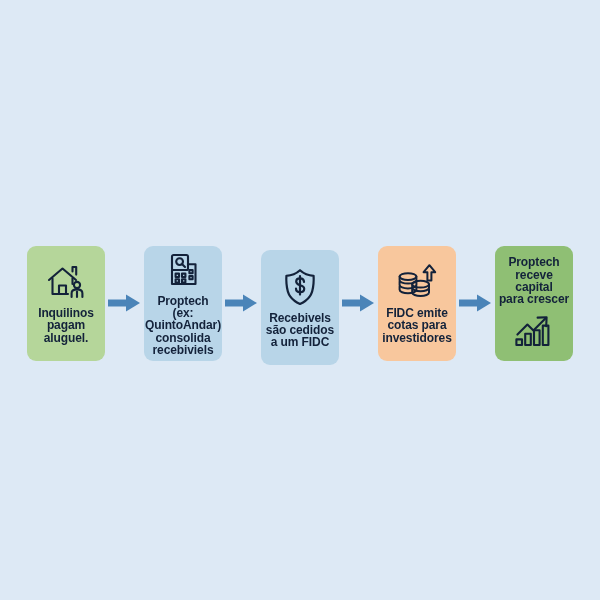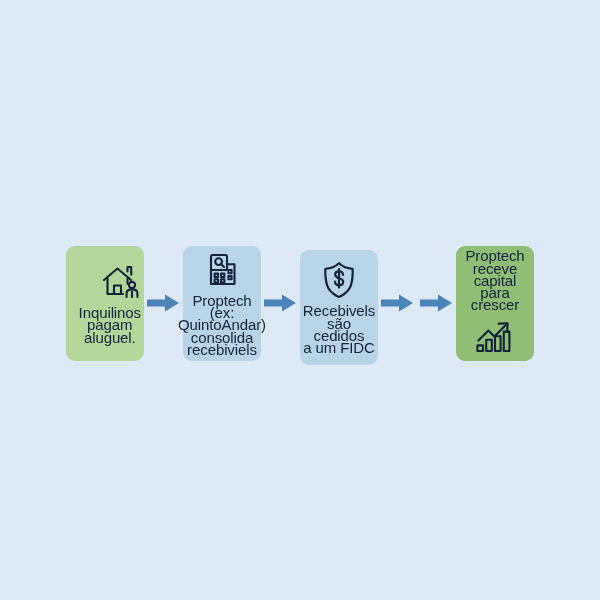--- a/index.html
+++ b/index.html
@@ -50,25 +50,25 @@
     height: 40px;
     display: flex;
     align-items: center;
     justify-content: center;
     flex: 0 0 auto;
   }
   .step-icon svg {
     display: block;
   }
   .step-label {
-    font-size: 15px;
+    font-size: 12px;
     line-height: 12.3px;
     color: #13223a;
     text-align: center;
-    font-weight: 400;
+    font-weight: 700;
     letter-spacing: -0.1px;
     white-space: pre-line;
     margin-top: 5px;
   }
   .step-box.reverse .step-label {
     margin-top: 0;
     margin-bottom: 4px;
   }
   .connector {
     flex: 0 0 auto;
@@ -79,21 +79,21 @@
     justify-content: center;
   }
   .connector svg { display: block; }
 </style>
 </head>
 <body>
 
 <div id="flow-diagram">
   <div class="flow-row">
 
-    <div class="step-box" style="background:#b5d69a;align-items:flex-end;">
+    <div class="step-box" style="background:#b5d69a;">
       <span class="step-icon">
         <svg width="40" height="38" viewBox="0 0 40 38">
           <g fill="none" stroke="#13223a" stroke-width="2.1" stroke-linejoin="round" stroke-linecap="round">
             <path d="M3 17 L16.5 5.5 L30 17"></path>
             <path d="M26.5 8.5 L26.5 4 L30.2 4 L30.2 11.6"></path>
             <path d="M6.5 15.5 L6.5 31 L22 31"></path>
             <path d="M26.5 15.5 L26.5 21"></path>
             <path d="M13 31 L13 22.5 L20 22.5 L20 31"></path>
           </g>
           <g fill="none" stroke="#13223a" stroke-width="2.1" stroke-linejoin="round" stroke-linecap="round">
@@ -161,20 +161,42 @@
 a um FIDC</span>
     </div>
 
     <div class="connector">
       <svg width="36" height="22" viewBox="0 0 36 22">
         <path d="M1 11 L20 11" stroke="#4a84b8" stroke-width="7" stroke-linecap="butt" fill="none"></path>
         <path d="M19 2.5 L33 11 L19 19.5 Z" fill="#4a84b8"></path>
       </svg>
     </div>
 
+    <div class="step-box" style="background:#f8c79d;">
+      <span class="step-icon">
+        <svg width="40" height="38" viewBox="0 0 40 38">
+          <g fill="none" stroke="#13223a" stroke-width="2" stroke-linejoin="round" stroke-linecap="round">
+
+            <ellipse cx="11" cy="13.6" rx="8.4" ry="3.4"></ellipse>
+            <path d="M2.6 13.6 L2.6 17.2 C2.6 19.1 6.4 20.6 11 20.6 C15.6 20.6 19.4 19.1 19.4 17.2 L19.4 13.6"></path>
+            <path d="M2.6 18.4 L2.6 22 C2.6 23.9 6.4 25.4 11 25.4 C15.6 25.4 19.4 23.9 19.4 22 L19.4 18.4"></path>
+            <path d="M2.6 23.2 L2.6 26.8 C2.6 28.7 6.4 30.2 11 30.2 C15.6 30.2 19.4 28.7 19.4 26.8 L19.4 23.2"></path>
+
+            <ellipse cx="23.6" cy="21.2" rx="8.4" ry="3.4"></ellipse>
+            <path d="M15.2 21.2 L15.2 24.8 C15.2 26.7 19 28.2 23.6 28.2 C28.2 28.2 32 26.7 32 24.8 L32 21.2"></path>
+            <path d="M15.2 26 L15.2 29.6 C15.2 31.5 19 33 23.6 33 C28.2 33 32 31.5 32 29.6 L32 26"></path>
+
+            <path d="M30.4 17.6 L30.4 9.2 L26.6 9.2 L32.4 2.2 L38.2 9.2 L34.4 9.2 L34.4 17.6 Z"></path>
+          </g>
+        </svg>
+      </span>
+      <span class="step-label">FIDC emite
+cotas para
+investidores</span>
+    </div>
 
     <div class="connector">
       <svg width="36" height="22" viewBox="0 0 36 22">
         <path d="M1 11 L20 11" stroke="#4a84b8" stroke-width="7" stroke-linecap="butt" fill="none"></path>
         <path d="M19 2.5 L33 11 L19 19.5 Z" fill="#4a84b8"></path>
       </svg>
     </div>
 
     <div class="step-box reverse" style="background:#8fbf74;">
       <span class="step-icon">

